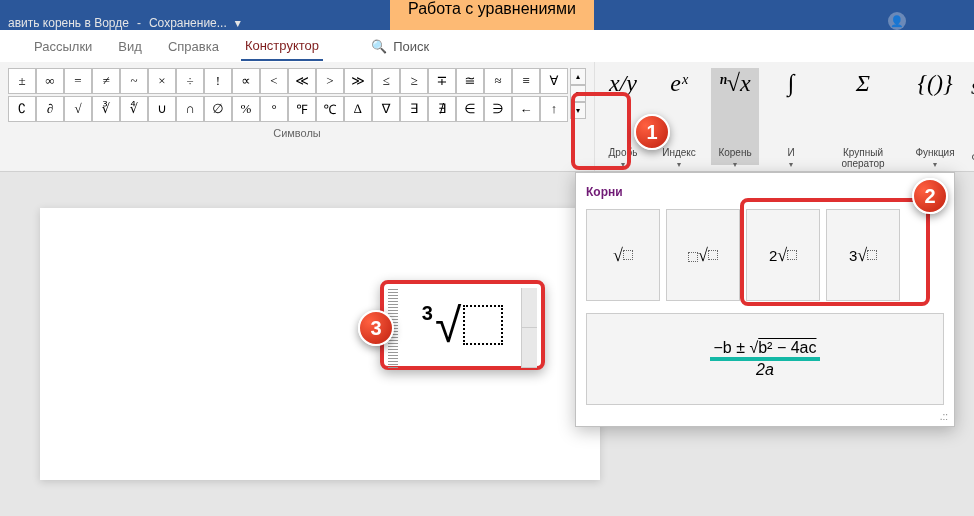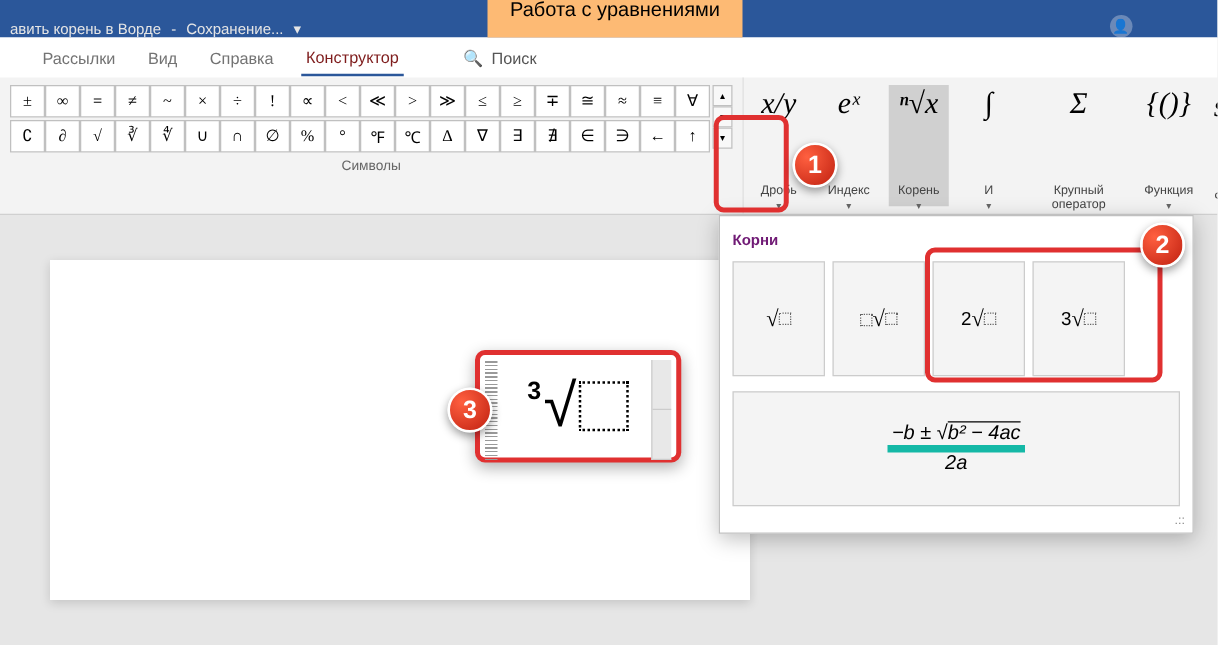--- a/index.html
+++ b/index.html
@@ -211,21 +211,21 @@
   <div class="gallery-section-label">Корни</div>
   <div class="gallery-row">
     <div class="gallery-item gi-small">√<span class="placeholder-box"></span></div>
     <div class="gallery-item gi-small"><sup><span class="placeholder-box"></span></sup>√<span class="placeholder-box"></span></div>
     <div class="gallery-item gi-small"><sup>2</sup>√<span class="placeholder-box"></span></div>
     <div class="gallery-item gi-small"><sup>3</sup>√<span class="placeholder-box"></span></div>
   </div>
   <div class="gallery-row">
     <div class="gallery-item gi-wide">
       <div style="text-align:center;">
-        <div style="border-bottom:6px solid #14b8a6;padding:0 4px;font-style:italic;">−b ± √<span style="text-decoration:overline;">b² − 4ac</span></div>
+        <div style="border-bottom:4px solid #14b8a6;padding:0 4px;">−b ± √<span style="text-decoration:overline;">b² − 4ac</span></div>
         <div style="font-style:italic;">2a</div>
       </div>
     </div>
   </div>
   <div class="gallery-corner">.::</div>
 </div>
 
 <div class="roots-hl"></div>
 <div class="callout c2">2</div>
 

